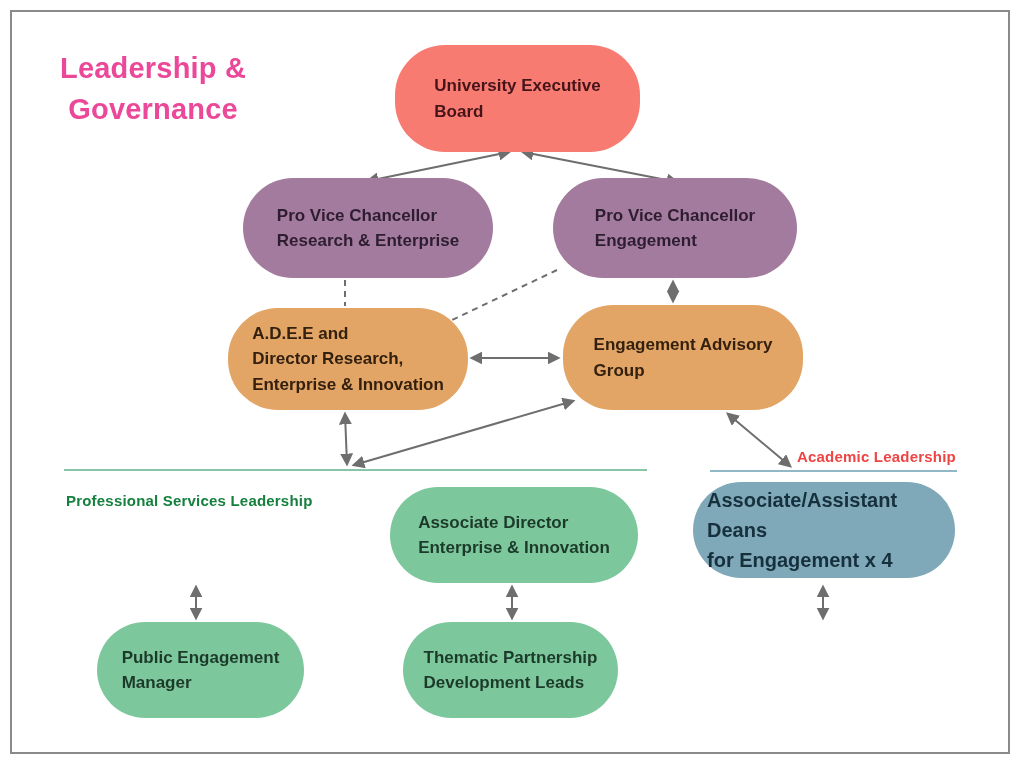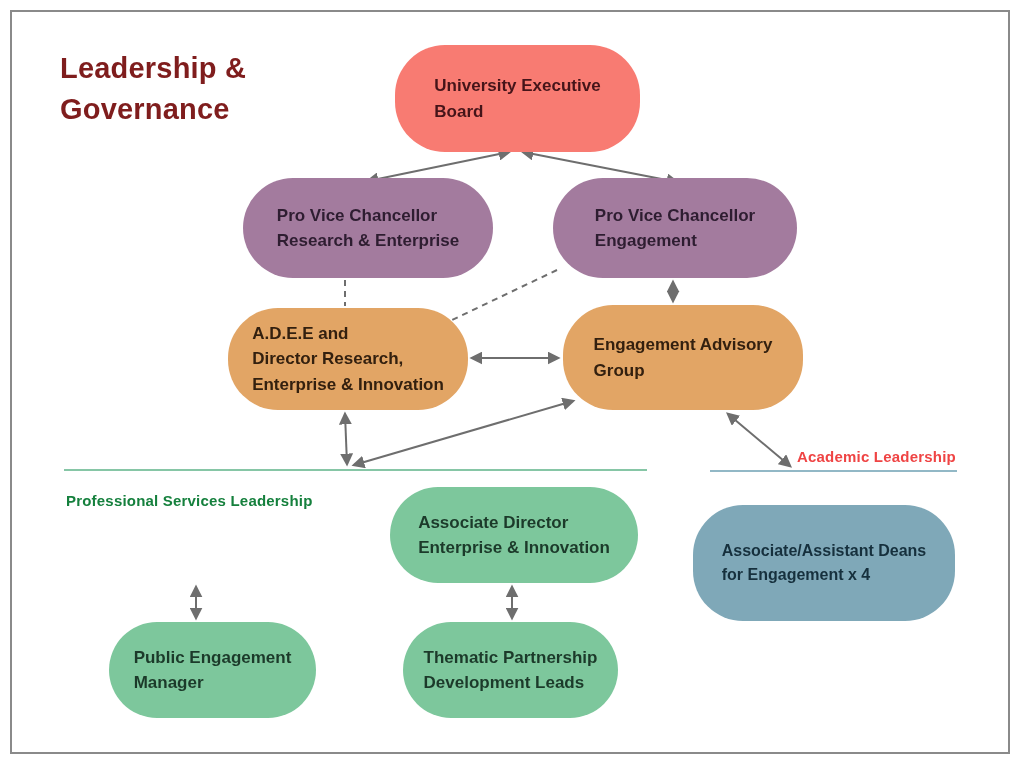--- a/index.html
+++ b/index.html
@@ -16,24 +16,25 @@
     left: 10px; top: 10px;
     width: 1000px; height: 744px;
     border: 2px solid #8a8a8a;
     box-sizing: border-box;
   }
   .title {
     position: absolute;
     left: 60px; top: 48px;
     font-size: 29px;
     font-weight: bold;
-    color: #7f1d1d;
+    color: #ec4899;
     line-height: 1.42;
     white-space: pre-line;
     letter-spacing: 0.2px;
+    text-align: center;
   }
   .node {
     position: absolute;
     border-radius: 50px;
     display: flex;
     align-items: center;
     justify-content: center;
     text-align: left;
     font-weight: bold;
     font-size: 17px;
@@ -49,22 +50,22 @@
   .node.blue   { background: #7fa8b8; color: #16303d; }
 
   
   #n-ueb  { left: 395px; top: 45px;  width: 245px; height: 107px; }
   #n-pvcre{ left: 243px; top: 178px; width: 250px; height: 100px; }
   #n-pvce { left: 553px; top: 178px; width: 244px; height: 100px; }
   #n-adee { left: 228px; top: 308px; width: 240px; height: 102px; }
   #n-eag  { left: 563px; top: 305px; width: 240px; height: 105px; }
   #n-hsr  { left: 68px;  top: 487px; width: 257px; height: 96px; }
   #n-adei { left: 390px; top: 487px; width: 248px; height: 96px; }
-  #n-aad  { left: 693px; top: 505px; width: 262px; height: 116px; font-size: 16px; }
-  #n-pem  { left: 109px;  top: 622px; width: 207px; height: 96px; }
+  #n-aad  { left: 693px; top: 482px; width: 262px; height: 96px; font-size: 20px; }
+  #n-pem  { left: 97px;  top: 622px; width: 207px; height: 96px; }
   #n-tpdl { left: 403px; top: 622px; width: 215px; height: 96px; }
   #n-del  { left: 705px; top: 622px; width: 236px; height: 96px; }
 
   .section-label {
     position: absolute;
     font-size: 15px;
     font-weight: bold;
     letter-spacing: 0.2px;
   }
   #lbl-prof { left: 66px; top: 448px; color: #15803d; margin-top: 44px; }

